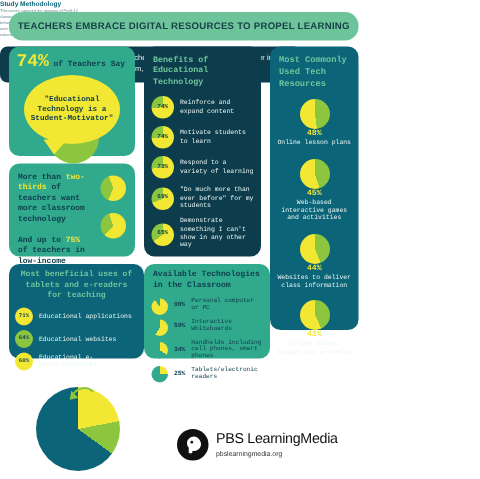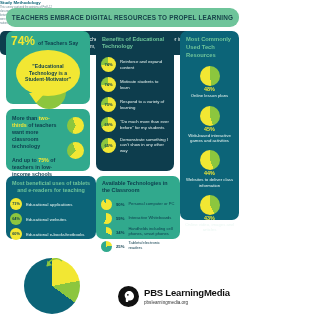--- a/index.html
+++ b/index.html
@@ -16,21 +16,21 @@
     position:absolute;left:6px;top:8px;width:233px;height:19px;
     background:#6ec49a;border-radius:9px;
     display:flex;align-items:center;justify-content:center;
   }
   .header .htxt{
     font-size:6.4px;font-weight:bold;letter-spacing:.18px;
     color:#17424a;white-space:nowrap;
   }
 
   
-  .panel{position:absolute;border-radius:7px;}
+  .panel{position:absolute;border-radius:7px;font-family:Liberation Mono, monospace;}
 
   
   #p-quote{left:6px;top:31px;width:84px;height:73px;background:#31a98d;}
   .q-top{padding:4px 5px 0 5px;display:flex;align-items:baseline;gap:3px;}
   .q-74{font-size:12px;font-weight:bold;color:#f2e733;line-height:1;}
   .q-of{font-size:5.3px;font-weight:bold;color:#0d3d4d;}
   .bubble{
     position:absolute;left:10px;top:19px;width:64px;height:46px;
     background:#f2e733;border-radius:50%;
     display:flex;align-items:center;justify-content:center;text-align:center;
@@ -125,21 +125,21 @@
     position:absolute;left:24px;top:258px;width:56px;height:56px;border-radius:50%;
     background:conic-gradient(from 0deg,#f2e733 0 22%,#8cc63e 22% 35%,#0c6478 35% 100%);
   }
   .arrow{position:absolute;left:46px;top:256px;width:18px;height:12px;}
 
   .logo{position:absolute;left:118px;top:286px;display:flex;align-items:center;gap:5px;}
   .pbs-mark{
     width:21px;height:21px;border-radius:50%;background:#111;
     display:flex;align-items:center;justify-content:center;flex:0 0 21px;
   }
-  .logo-txt{font-size:9.5px;font-weight:bold;color:#111;letter-spacing:-.2px;line-height:1;}
+  .logo-txt{font-size:9.5px;font-weight:normal;color:#111;letter-spacing:-.2px;line-height:1;}
   .logo-url{font-size:4.6px;color:#333;margin-top:2.5px;}
 </style>
 </head>
 <body>
 
 <div class="page">
 
   <div class="header">
     <div class="htxt">TEACHERS EMBRACE DIGITAL RESOURCES TO PROPEL LEARNING</div>
   </div>

